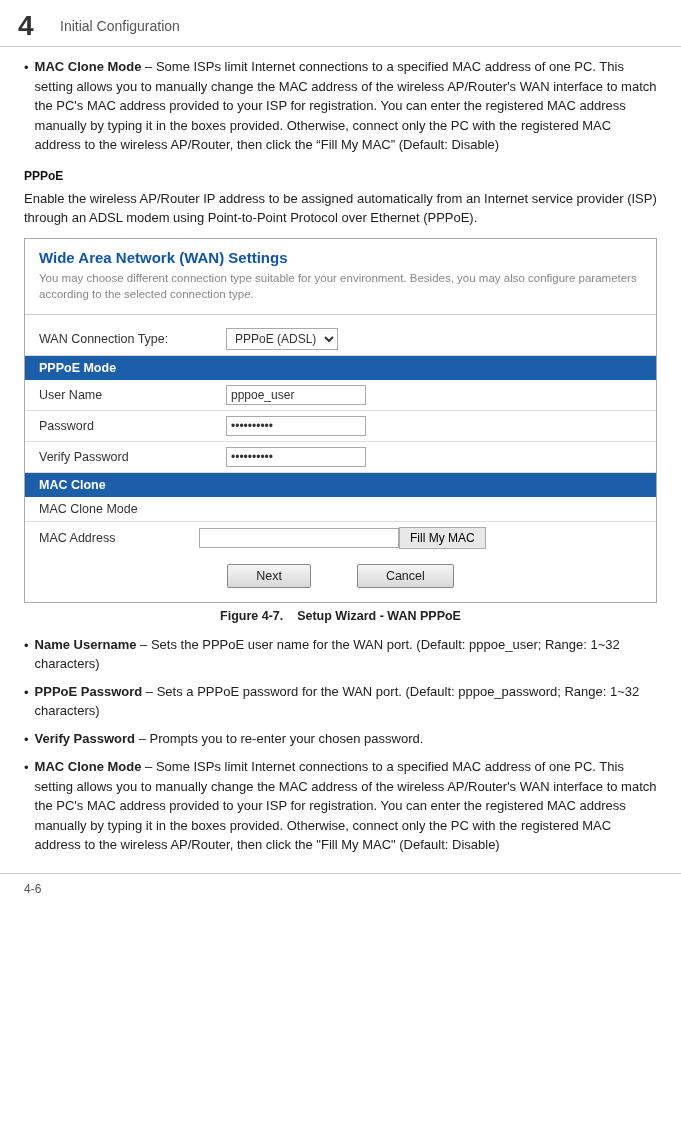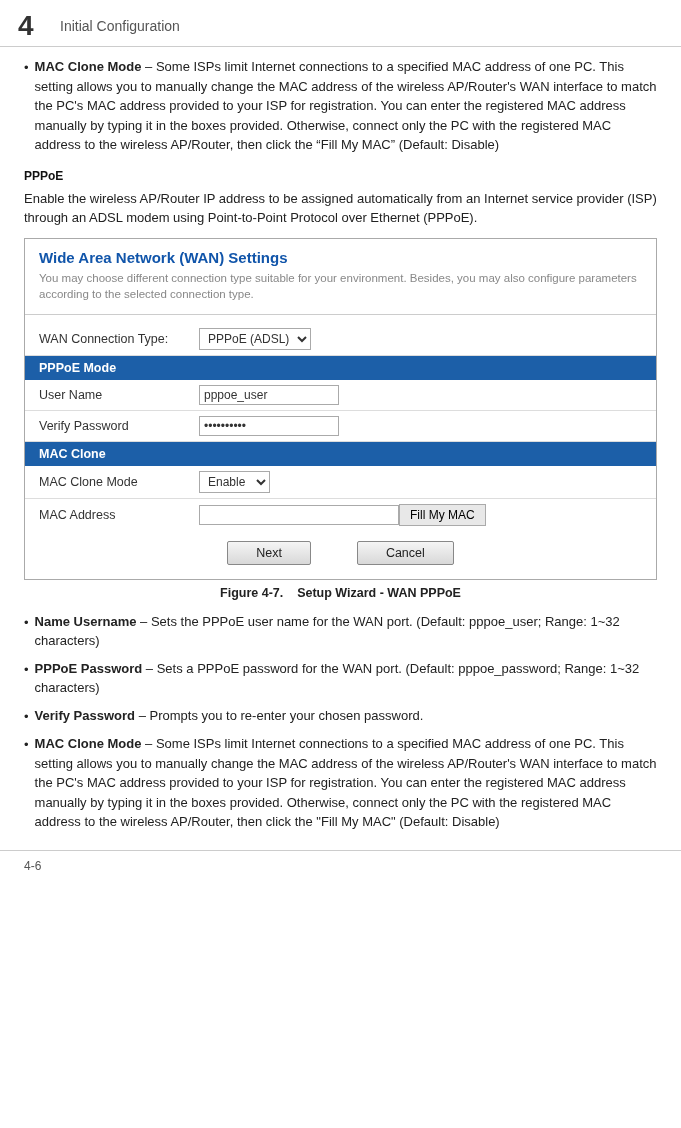--- a/index.html
+++ b/index.html
@@ -88,20 +88,21 @@
       border-top: 1px solid #ccc;
       margin: 6px 0 8px 0;
     }
 
     .wan-row {
       display: flex;
       align-items: center;
       padding: 5px 14px;
       font-size: 12.5px;
       border-bottom: 1px solid #ddd;
+      gap: 27px;
     }
     .wan-row:last-of-type { border-bottom: none; }
     .wan-label {
       width: 160px;
       color: #333;
       flex-shrink: 0;
     }
     .wan-value {
       flex: 1;
       color: #333;
@@ -232,38 +233,38 @@
 
     <div class="wan-section-header">PPPoE Mode</div>
 
     <div class="wan-row">
       <span class="wan-label">User Name</span>
       <span class="wan-value">
         <input class="wan-input" type="text" value="pppoe_user" style="">
       </span>
     </div>
 
+    <div class="wan-row">
+      <span class="wan-label">Password</span>
+      <span class="wan-value">
+        <input class="wan-input" type="password" value="pppoe_pass" style="">
+      </span>
+    </div>
 
     <div class="wan-row">
       <span class="wan-label">Verify Password</span>
       <span class="wan-value">
         <input class="wan-input" type="password" value="pppoe_pass" style="">
       </span>
     </div>
 
     <div class="wan-section-header">MAC Clone</div>
 
     <div class="wan-row">
       <span class="wan-label">MAC Clone Mode</span>
-      <span class="wan-value">
-        <select class="wan-select">
-          <option>Enable</option>
-          <option>Disable</option>
-        </select>
-      </span>
     </div>
 
     <div class="wan-mac-row">
       <span class="wan-mac-label">MAC Address</span>
       <input class="wan-mac-input" type="text" value="" style="">
       <button class="fill-mac-btn">Fill My MAC</button>
     </div>
 
     <div class="wan-buttons">
       <button class="wan-btn">Next</button>

